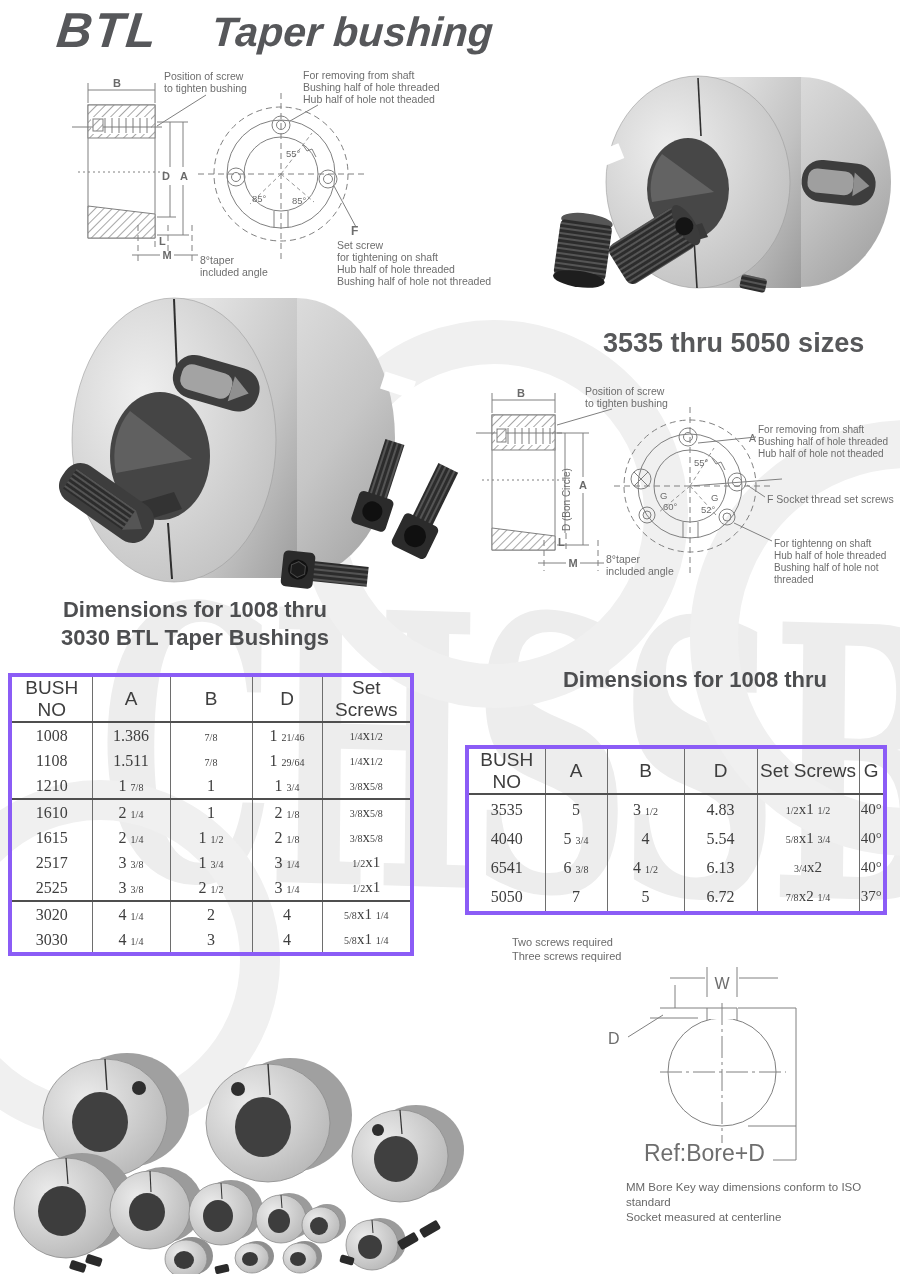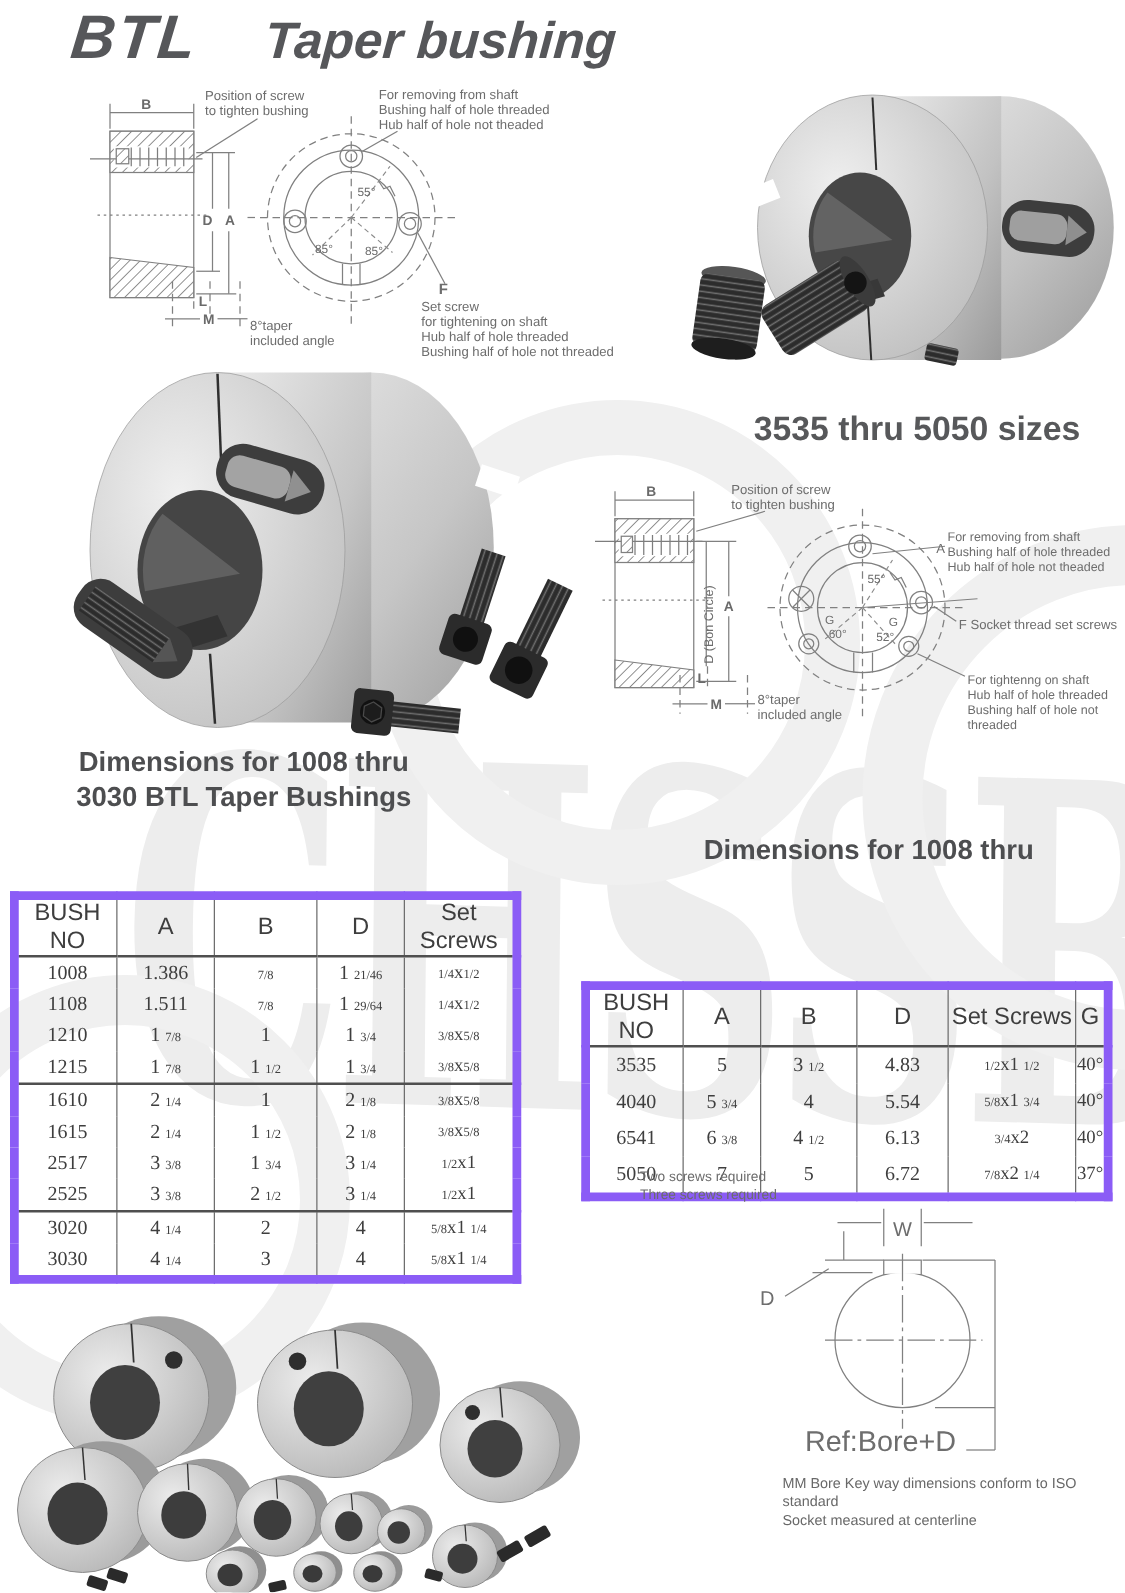--- a/index.html
+++ b/index.html
@@ -21,21 +21,21 @@
   .main-title{position:absolute;left:212px;top:9px;font-size:41px;font-style:italic;
         font-weight:bold;color:#56575a;transform:skewX(-4deg);}
   .heading2{position:absolute;left:603px;top:328px;font-size:27px;font-weight:bold;color:#57585a;}
   .tbl-title{position:absolute;text-align:center;font-size:22px;font-weight:bold;
         color:#4d4e50;line-height:28px;}
   .t1-title{left:30px;top:596px;width:330px;}
   .t2-title{left:495px;top:666px;width:400px;}
   
   .dim-table{position:absolute;border-collapse:collapse;table-layout:fixed;
       background:transparent;color:#3e3e3e;}
-  .dim-table{border:7px solid #8b5cf6;margin-top:40px;}
+  .dim-table{border:4px solid #8b5cf6;}
   .dim-table th{font-weight:normal;font-size:19px;border-left:1px solid #6e6e6e;
       border-right:1px solid #6e6e6e;border-bottom:2px solid #4f4f4f;padding:0;text-align:center;}
   .dim-table td{font-size:16px;border-left:1px solid #6e6e6e;border-right:1px solid #6e6e6e;
       padding:0;text-align:center;}
   .dim-table tbody.grp{border-top:2px solid #4f4f4f;font-family:Liberation Serif, serif;}
   .fr{font-size:10px;}
   .t1{left:8px;top:673px;width:402px;}
   .t1 th{height:30px;}
   .t1 td{height:25px;}
   .t2{left:465px;top:745px;width:418px;}
@@ -395,27 +395,20 @@
             <td class="c3">1 <span class="fr">29/64</span></td>
             <td class="c4"><span class="fr">1/4</span>x<span class="fr">1/2</span></td>
           </tr>
           <tr>
             <td class="c0">1210</td>
             <td class="c1">1 <span class="fr">7/8</span></td>
             <td class="c2">1</td>
             <td class="c3">1 <span class="fr">3/4</span></td>
             <td class="c4"><span class="fr">3/8</span>x<span class="fr">5/8</span></td>
           </tr>
-          <tr>
-            <td class="c0">1215</td>
-            <td class="c1">1 <span class="fr">7/8</span></td>
-            <td class="c2">1 <span class="fr">1/2</span></td>
-            <td class="c3">1 <span class="fr">3/4</span></td>
-            <td class="c4"><span class="fr">3/8</span>x<span class="fr">5/8</span></td>
-          </tr>
         </tbody>
         <tbody class="grp">
           <tr>
             <td class="c0">1610</td>
             <td class="c1">2 <span class="fr">1/4</span></td>
             <td class="c2">1</td>
             <td class="c3">2 <span class="fr">1/8</span></td>
             <td class="c4"><span class="fr">3/8</span>x<span class="fr">5/8</span></td>
           </tr>
           <tr>

